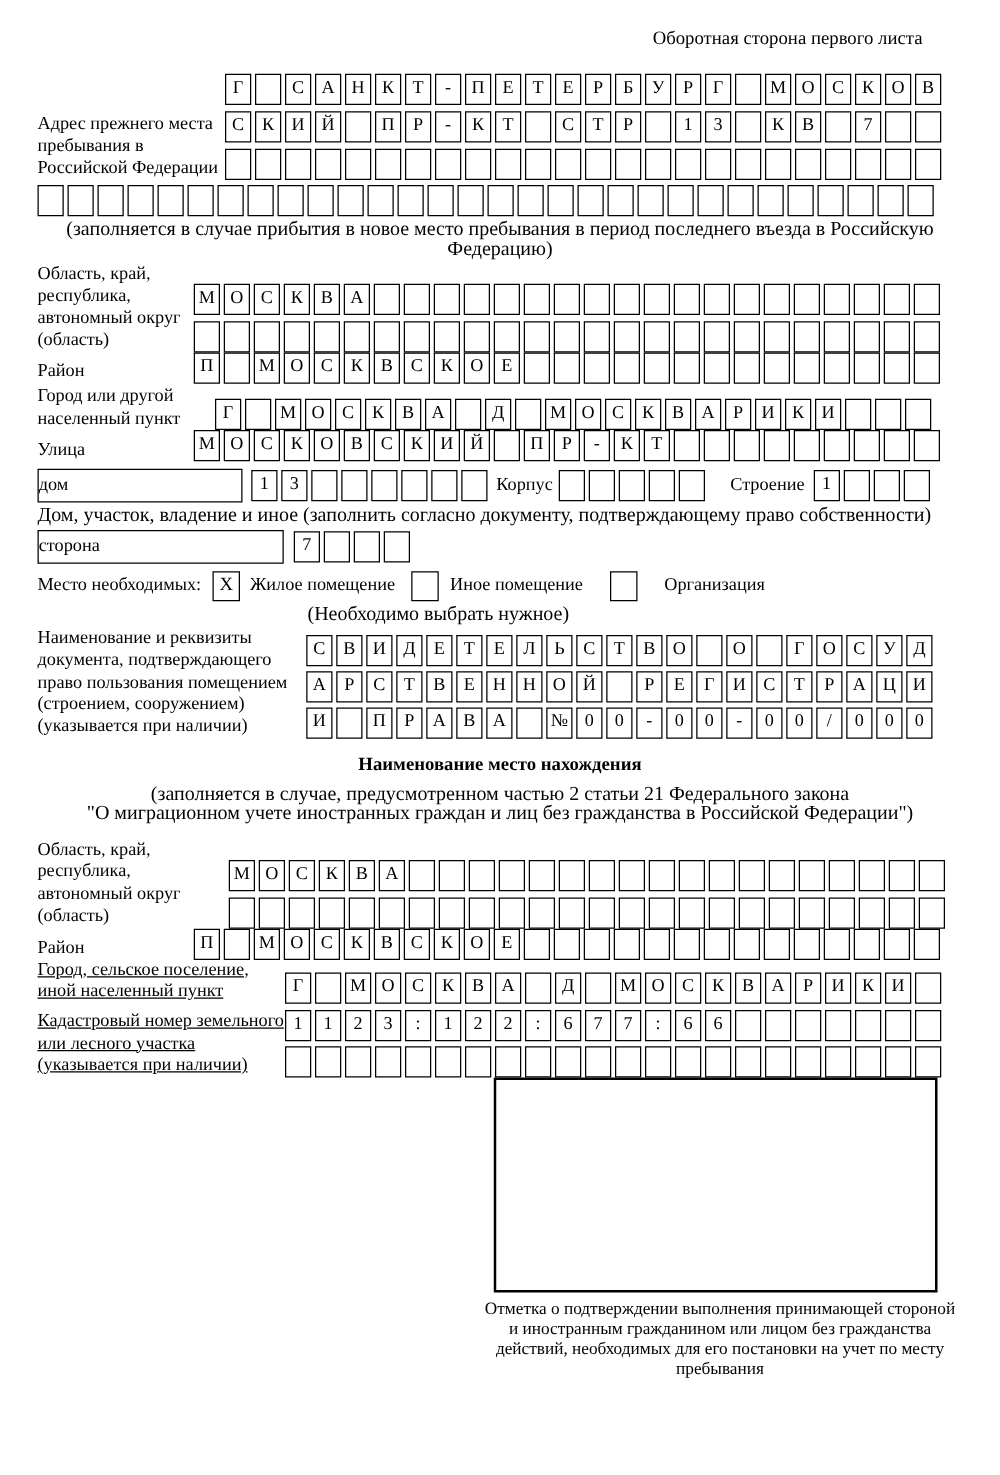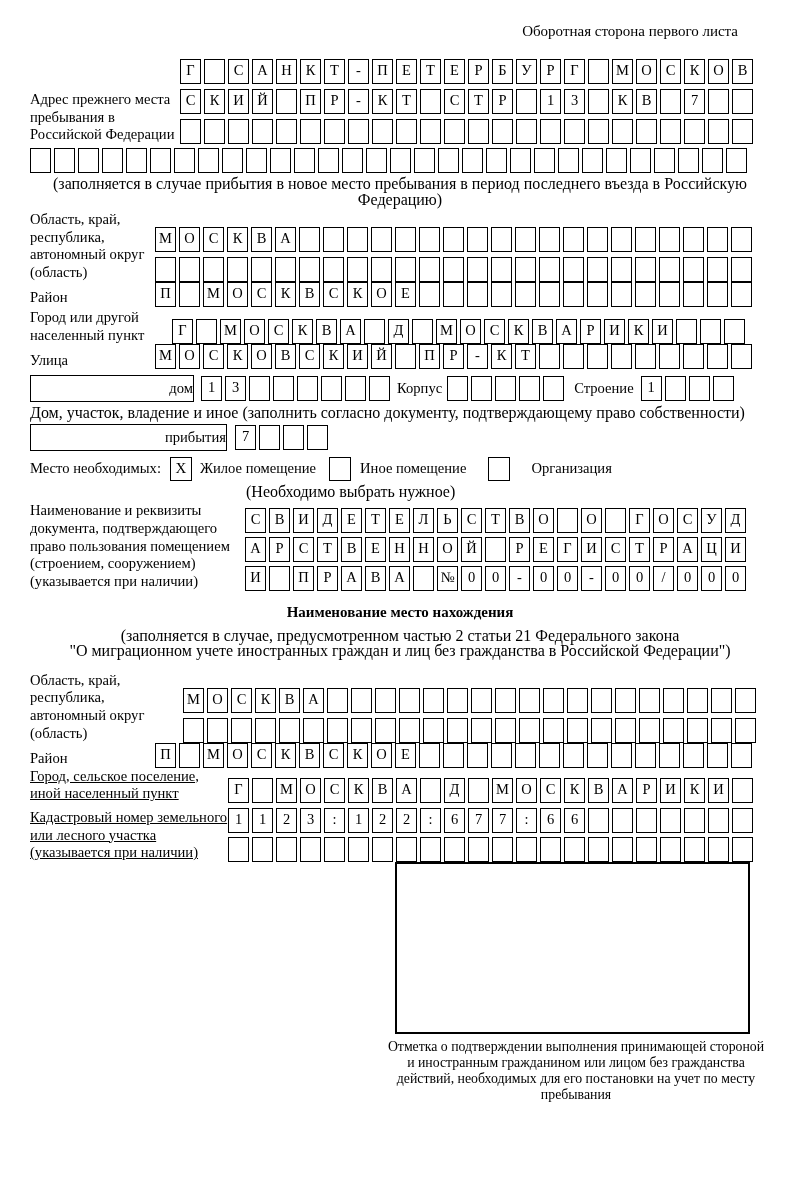--- a/index.html
+++ b/index.html
@@ -33,21 +33,21 @@
     border: 1.7px solid #000;
     font-size: 14.5px; line-height: 21px;
     text-align: center;
     flex-shrink: 0;
   }
   .caption { font-size: 16px; line-height: 15.5px; }
   .cap-center { text-align: center; }
   .sec-title { text-align: center; font-weight: bold; font-size: 15.5px; line-height: 18px; }
   .widebox {
     height: 27px; border: 1.6px solid #000;
-    display: flex; align-items: center; justify-content: flex-end;
+    display: flex; align-items: center; justify-content: flex-start;
     font-size: 14.6px; flex-shrink: 0;
   }
   .inlinerow { display: flex; align-items: center; }
   .inlinelabel { font-size: 14.6px; }
   .chk {
     width: 22px; height: 24px; border: 1.8px solid #000;
     font-size: 15px; line-height: 21px; text-align: center; flex-shrink: 0;
   }
   .mark-box {
     margin-left: 365px; width: 355px; height: 172px;
@@ -364,33 +364,33 @@
           <span class="cell"></span>
         </div>
       <div class="inlinelabel" style="margin-left:7px">Корпус</div>
       <div class="cellrow" style="margin-left:5px">
           <span class="cell"></span>
           <span class="cell"></span>
           <span class="cell"></span>
           <span class="cell"></span>
           <span class="cell"></span>
         </div>
-      <div class="inlinelabel" style="margin-left:10px">Строение</div>
+      <div class="inlinelabel" style="margin-left:20px">Строение</div>
       <div class="cellrow" style="margin-left:7px">
           <span class="cell">1</span>
           <span class="cell"></span>
           <span class="cell"></span>
           <span class="cell"></span>
         </div>
     </div>
     <div class="caption" style="margin-top:3px">Дом, участок, владение и иное (заполнить согласно документу, подтверждающему право собственности)</div>
 
     <div class="inlinerow" style="margin-top:3px">
       <div class="widebox" style="width:197px">
-        <span>прибытия</span>
+        <span>сторона</span>
       </div>
       <div class="cellrow" style="margin-left:8px">
           <span class="cell">7</span>
           <span class="cell"></span>
           <span class="cell"></span>
           <span class="cell"></span>
         </div>
     </div>
 
     <div class="inlinerow" style="margin-top:6px">

